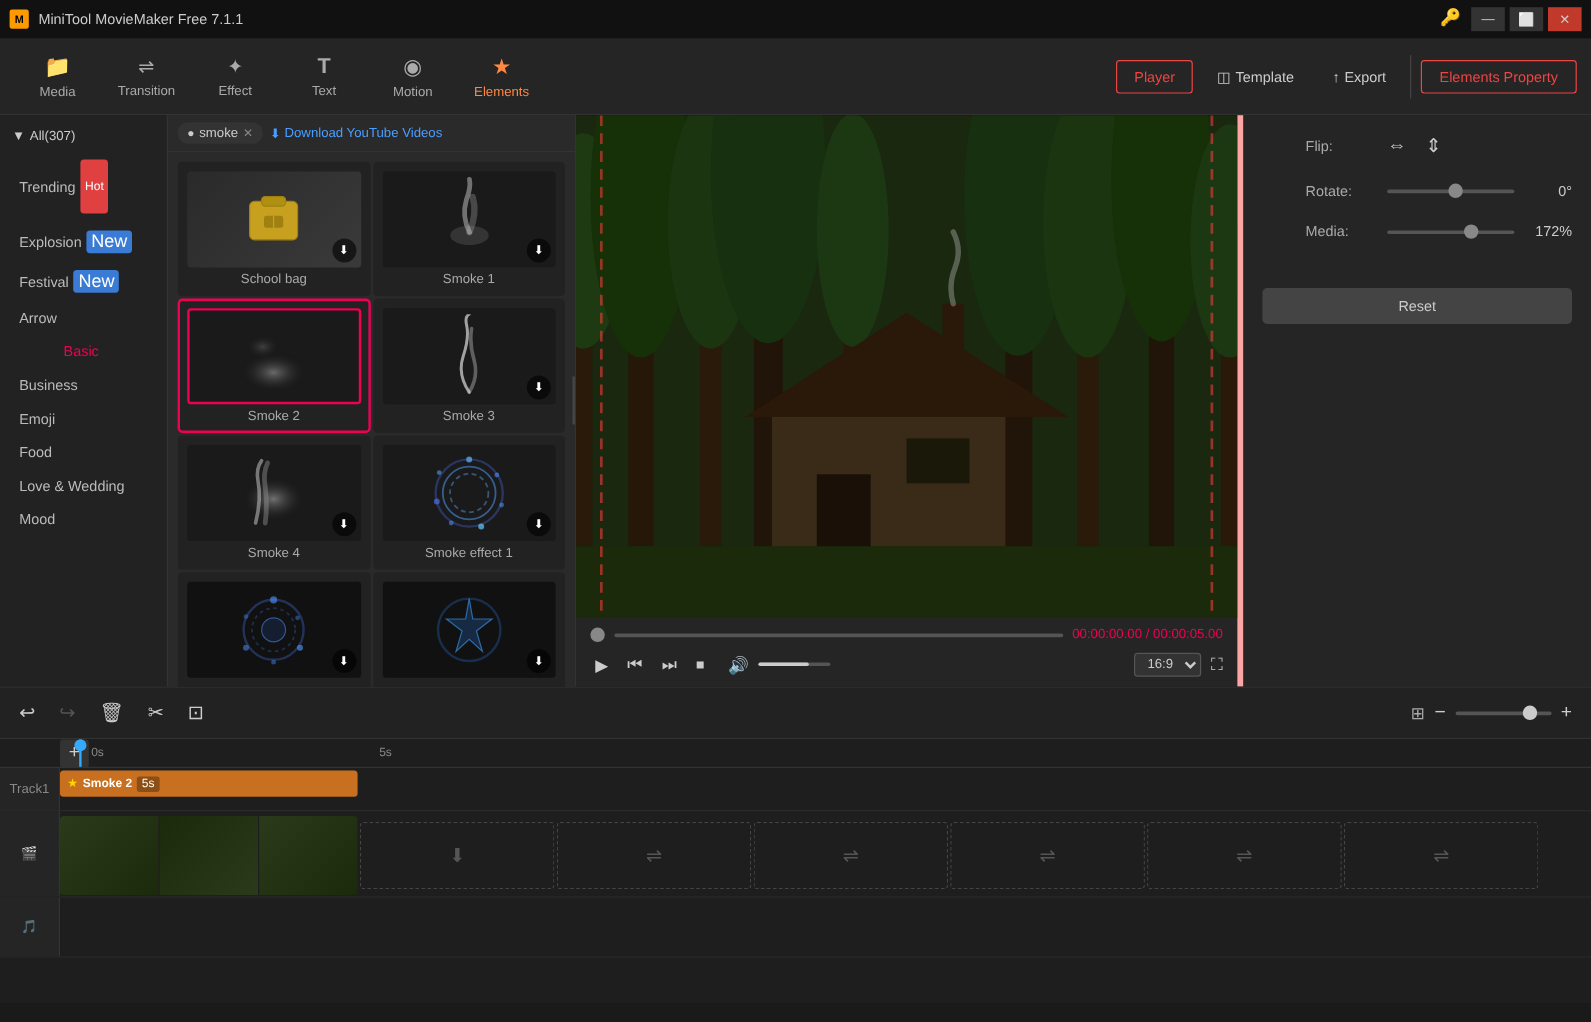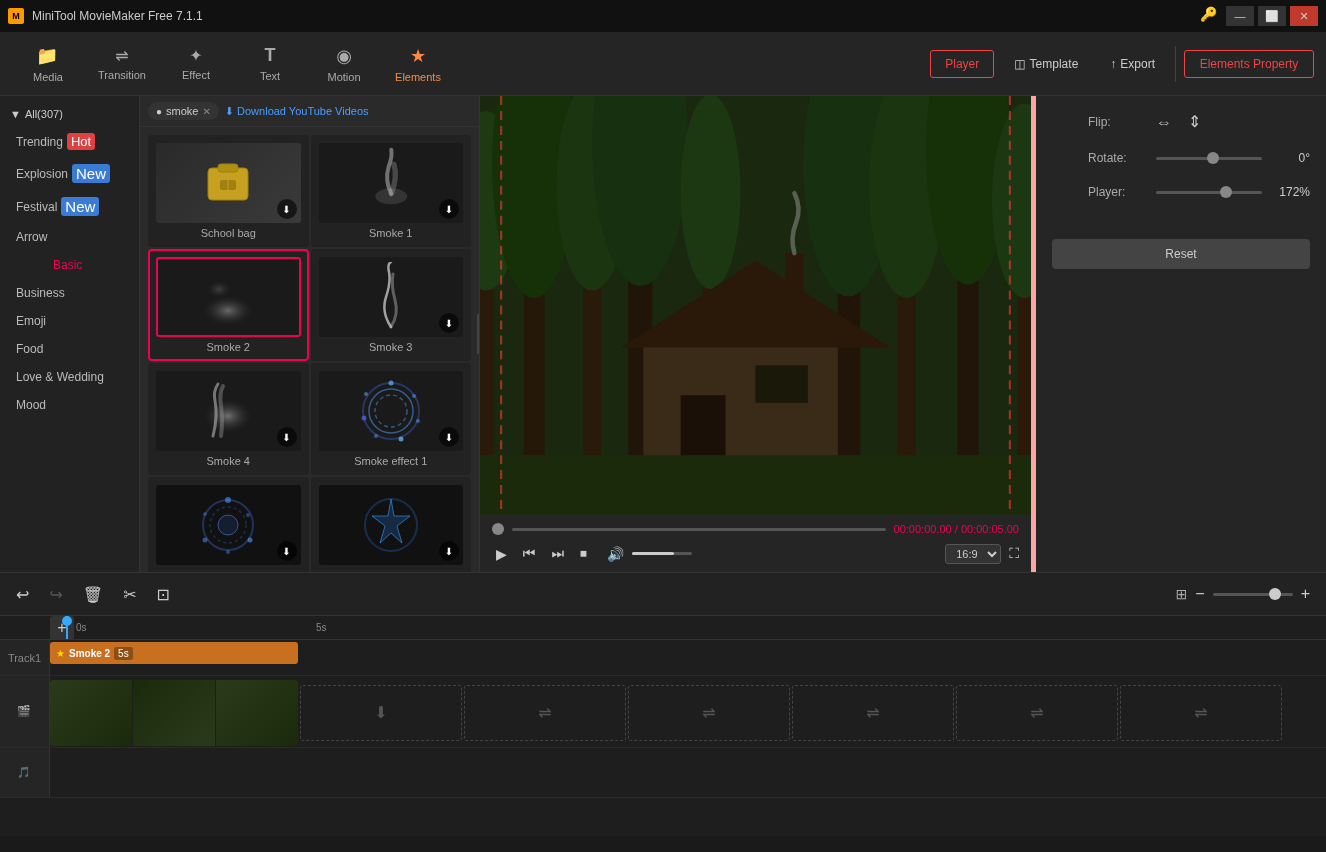--- a/index.html
+++ b/index.html
@@ -86,21 +86,21 @@
     .sidebar-item {
       padding: 7px 16px;
       cursor: pointer;
       color: #bbb;
       font-size: 12px;
       display: flex;
       align-items: center;
       gap: 4px;
     }
     .sidebar-item.active { color: #e05; margin-left: 37px; }
-    .badge-hot { background: #e04040; color: #fff; font-size: 13px; padding: 1px 4px; border-radius: 3px; }
+    .badge-hot { background: #e04040; color: #fff; font-size: 10px; padding: 17px 4px; border-radius: 3px; }
     .badge-new { background: #3a7bd5; color: #fff; font-size: 15px; padding: 1px 4px; border-radius: 3px; }
 
     
     #elements-panel {
       width: 340px;
       background: #2a2a2a;
       border-right: 1px solid #333;
       overflow-y: auto;
     }
     .panel-tabs {
@@ -772,21 +772,21 @@
     <div class="prop-row">
       <span class="prop-label">Rotate:</span>
       <div class="prop-controls">
         <div class="slider-track">
           <div class="slider-thumb" style="left:48%;"></div>
         </div>
         <span class="prop-value">0°</span>
       </div>
     </div>
     <div class="prop-row">
-      <span class="prop-label">Player:</span>
+      <span class="prop-label">Media:</span>
       <div class="prop-controls">
         <div class="slider-track">
           <div class="slider-thumb" style="left:60%;"></div>
         </div>
         <span class="prop-value">172%</span>
       </div>
     </div>
     <button class="reset-btn">Reset</button>
   </div>
 

